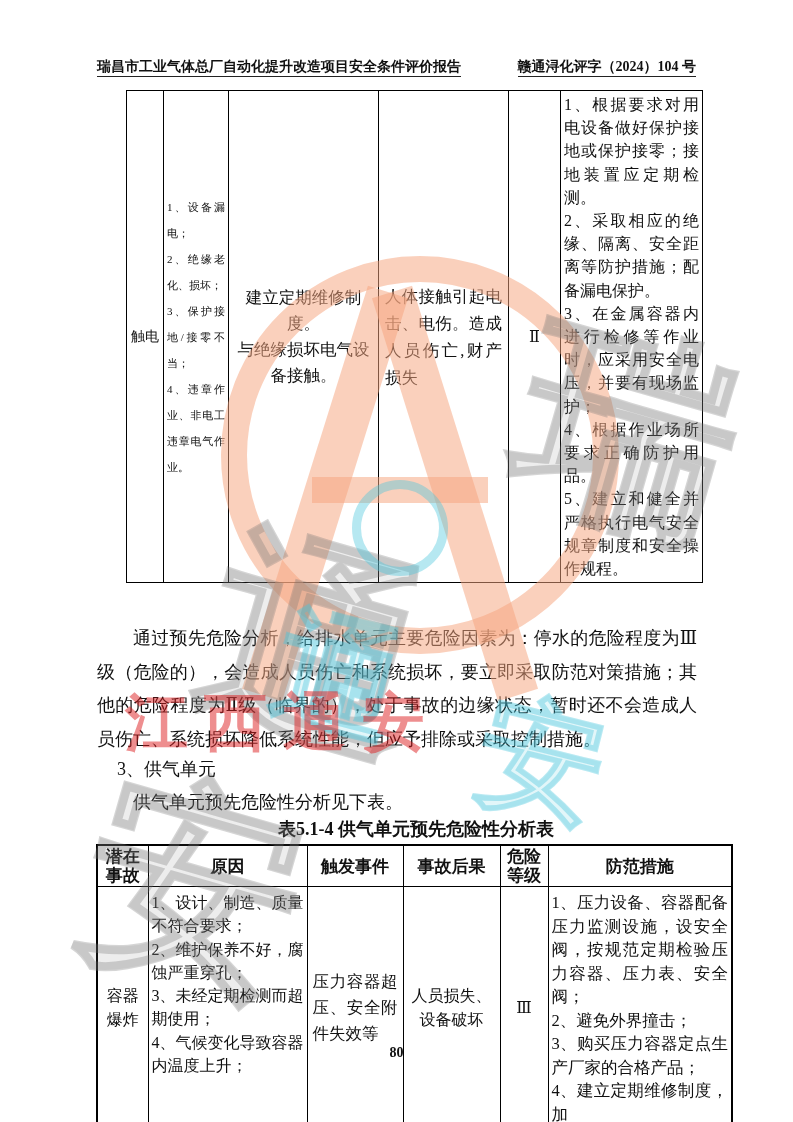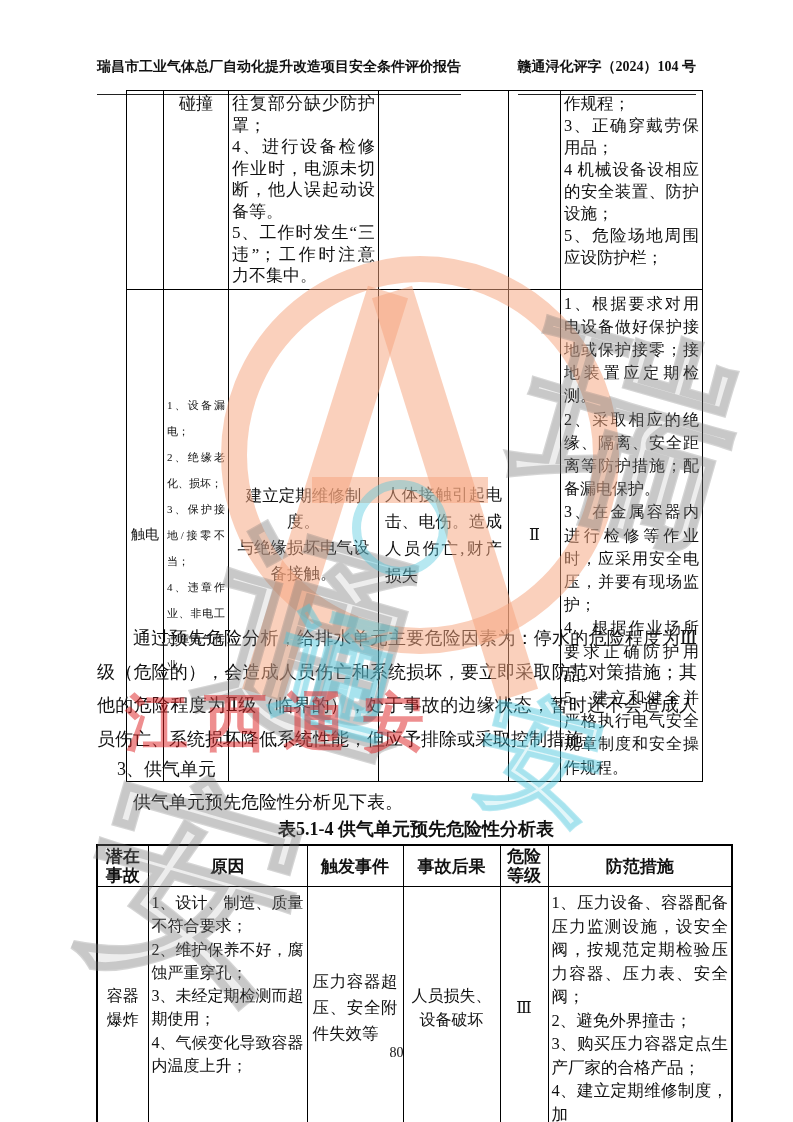--- a/index.html
+++ b/index.html
@@ -2,21 +2,21 @@
 <html><head>
 <meta charset="utf-8">
 <style>
   html,body{margin:0;padding:0;background:#888;}
   .page{
     position:relative;width:793px;height:1122px;margin:0 auto;background:#ffffff;
     font-family:"Liberation Serif","DejaVu Serif",serif;color:#111;overflow:hidden;
   }
   
   .hdr{position:absolute;top:58px;left:97px;width:599px;display:flex;justify-content:space-between;align-items:flex-end;font-size:14px;font-weight:600;}
-  .hdr span{border-bottom:1.5px solid #222;padding-bottom:18px;white-space:nowrap;}
+  .hdr span{border-bottom:1.5px solid #222;padding-bottom:0;white-space:nowrap;}
   
   table{border-collapse:collapse;table-layout:fixed;position:absolute;background:transparent;}
   td,th{border:1px solid #000;padding:2px 3px;font-size:16px;line-height:22px;overflow:hidden;background:transparent;}
   .pre{white-space:pre-line;}
   
   .ttable{left:126px;top:90px;width:577px;}
   .ttable td{vertical-align:top;}
   .ttable .r1{height:168px;}
   .ttable .r2{height:360px;}
   .c-bump{text-align:center;font-size:17px;}
@@ -38,21 +38,21 @@
   .btable th{font-size:17px;font-weight:700;text-align:center;vertical-align:middle;line-height:19px;padding:1px 2px;}
   .btable .hrow{height:40px;}
   .btable .brow{height:158px;}
   .btable td{vertical-align:top;}
   .b-haz{vertical-align:middle !important;text-align:center;font-size:16px;line-height:24px;}
   .b-cause{font-size:16px;line-height:23.3px;text-align:justify;padding-top:4px;}
   .b-trig{vertical-align:middle !important;font-size:16.5px;line-height:26px;text-align:justify;padding:0 5px;}
   .b-cons{vertical-align:middle !important;text-align:center;font-size:16px;line-height:24px;}
   .b-meas{font-size:16.5px;line-height:23.5px;text-align:justify;padding-top:4px;}
   
-  .pagenum{position:absolute;left:0;top:1045px;width:793px;text-align:center;font-size:14px;}
+  .pagenum{position:absolute;left:0;top:1045px;width:793px;text-align:center;font-size:14px;font-weight:bold;}
   
   .wm{position:absolute;pointer-events:none;}
   .wm-logo{left:0;top:0;z-index:3;}
   .wm-red{left:125px;top:680px;z-index:5;font-size:63px;font-weight:700;letter-spacing:16px;
           color:rgba(221,30,32,0.50);white-space:nowrap;font-family:"Liberation Serif","DejaVu Serif",serif;}
   .seal{z-index:4;font-weight:700;color:rgba(115,115,115,0.13);
         -webkit-text-stroke:2.5px rgba(115,115,115,0.30);font-family:"Liberation Sans","DejaVu Sans",sans-serif;}
   .seal-1{left:520px;top:290px;font-size:215px;transform:rotate(16deg);}
   .seal-2{left:205px;top:505px;font-size:215px;transform:rotate(16deg);}
   .seal-3{left:85px;top:745px;font-size:215px;transform:rotate(16deg);}
@@ -95,33 +95,20 @@
     <table class="ttable">
       <colgroup>
         <col style="width:37px">
           <col style="width:65px">
           <col style="width:150px">
         <col style="width:130px">
           <col style="width:52px">
           <col style="width:142px">
       </colgroup>
       <tbody>
-          <tr class="r1">
-        <td class="c-haz"></td>
-        <td class="c-bump">碰撞</td>
-        <td class="c-desc pre">往复部分缺少防护罩；
-4、进行设备检修作业时，电源未切断，他人误起动设备等。
-5、工作时发生“三违”；工作时注意力不集中。</td>
-        <td></td>
-        <td></td>
-        <td class="c-meas1 pre">作规程；
-3、正确穿戴劳保用品；
-4 机械设备设相应的安全装置、防护设施；
-5、危险场地周围应设防护栏；</td>
-      </tr>
       <tr class="r2">
         <td class="c-haz">触电</td>
         <td class="c-cause2 pre">1、设备漏电；
 2、绝缘老化、损坏；
 3、保护接地/接零不当；
 4、违章作业、非电工违章电气作业。</td>
         <td class="c-trig2 pre">建立定期维修制度。
 与绝缘损坏电气设备接触。</td>
         <td class="c-cons2">人体接触引起电击、电伤。造成人员伤亡,财产损失</td>
         <td class="c-lvl">Ⅱ</td>

